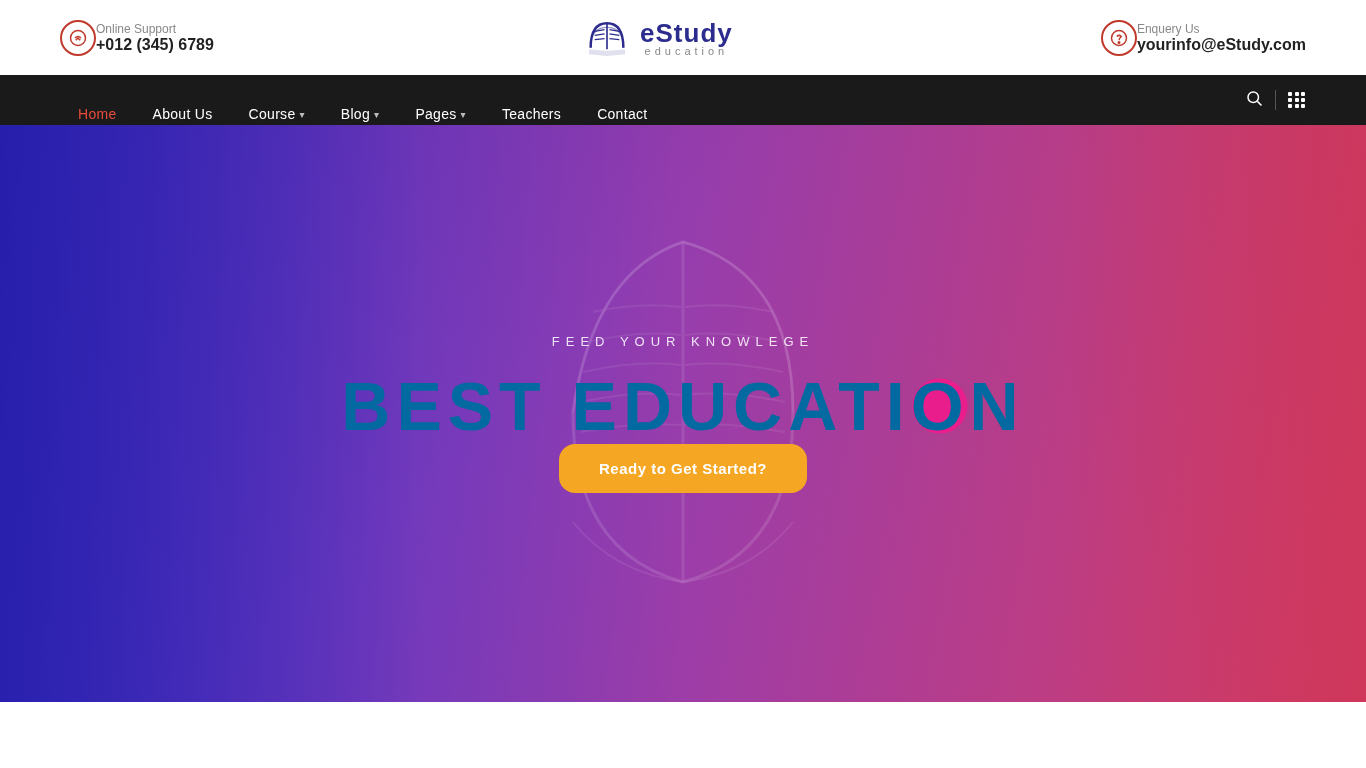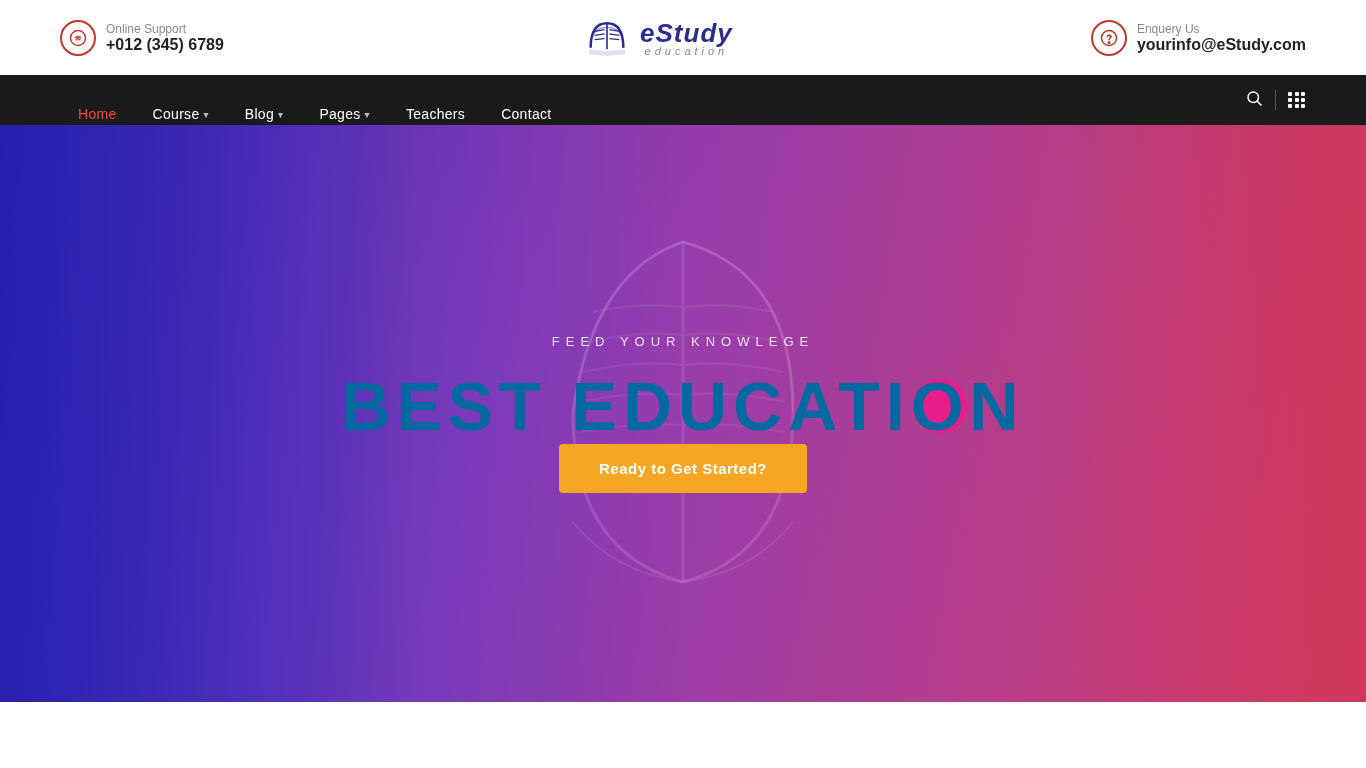--- a/index.html
+++ b/index.html
@@ -10,21 +10,21 @@
       display: flex;
       align-items: center;
       justify-content: space-between;
       padding: 12px 60px;
       background: #fff;
       height: 75px;
     }
     .top-bar-item {
       display: flex;
       align-items: center;
-      gap: 10px;
+      gap: 0;
     }
     .top-bar-icon {
       width: 36px;
       height: 36px;
       border-radius: 50%;
       border: 2px solid #c0392b;
       display: flex;
       align-items: center;
       justify-content: center;
       color: #c0392b;
@@ -41,21 +41,20 @@
       color: #222;
       font-weight: 600;
       display: block;
     }
 
     
     .logo-area {
       display: flex;
       align-items: center;
       gap: 8px;
-      font-style: italic;
     }
     .logo-icon-svg {
       width: 50px;
       height: 45px;
     }
     .logo-text-main {
       font-size: 26px;
       font-weight: 700;
       color: #2c2c8e;
       letter-spacing: 1px;
@@ -238,21 +237,21 @@
       border-bottom: 30px solid #00bcd4;
       z-index: 4;
     }
     .hero-btn {
       background: #f5a623;
       color: #fff;
       border: none;
       padding: 16px 40px;
       font-size: 15px;
       font-weight: 700;
-      border-radius: 4px;
+      border-radius: 16px;
       cursor: pointer;
       letter-spacing: 0.5px;
     }
 
     
     .hero-left-people {
       position: absolute;
       left: 0;
       top: 0;
       bottom: 0;
@@ -322,20 +321,23 @@
       <span class="top-bar-text-label">Enquery Us</span>
       <span class="top-bar-text-value">yourinfo@eStudy.com</span>
     </div>
   </div>
 </div>
 
 <nav class="navbar">
   <ul class="nav-links">
     <li>
       <a href="#" class="active">Home</a>
+    </li>
+    <li>
+      <a href="#">About Us</a>
     </li>
     <li>
       <a href="#">Course <span class="chevron">▾</span></a>
     </li>
     <li>
       <a href="#">Blog <span class="chevron">▾</span></a>
     </li>
     <li>
       <a href="#">Pages <span class="chevron">▾</span></a>
     </li>

